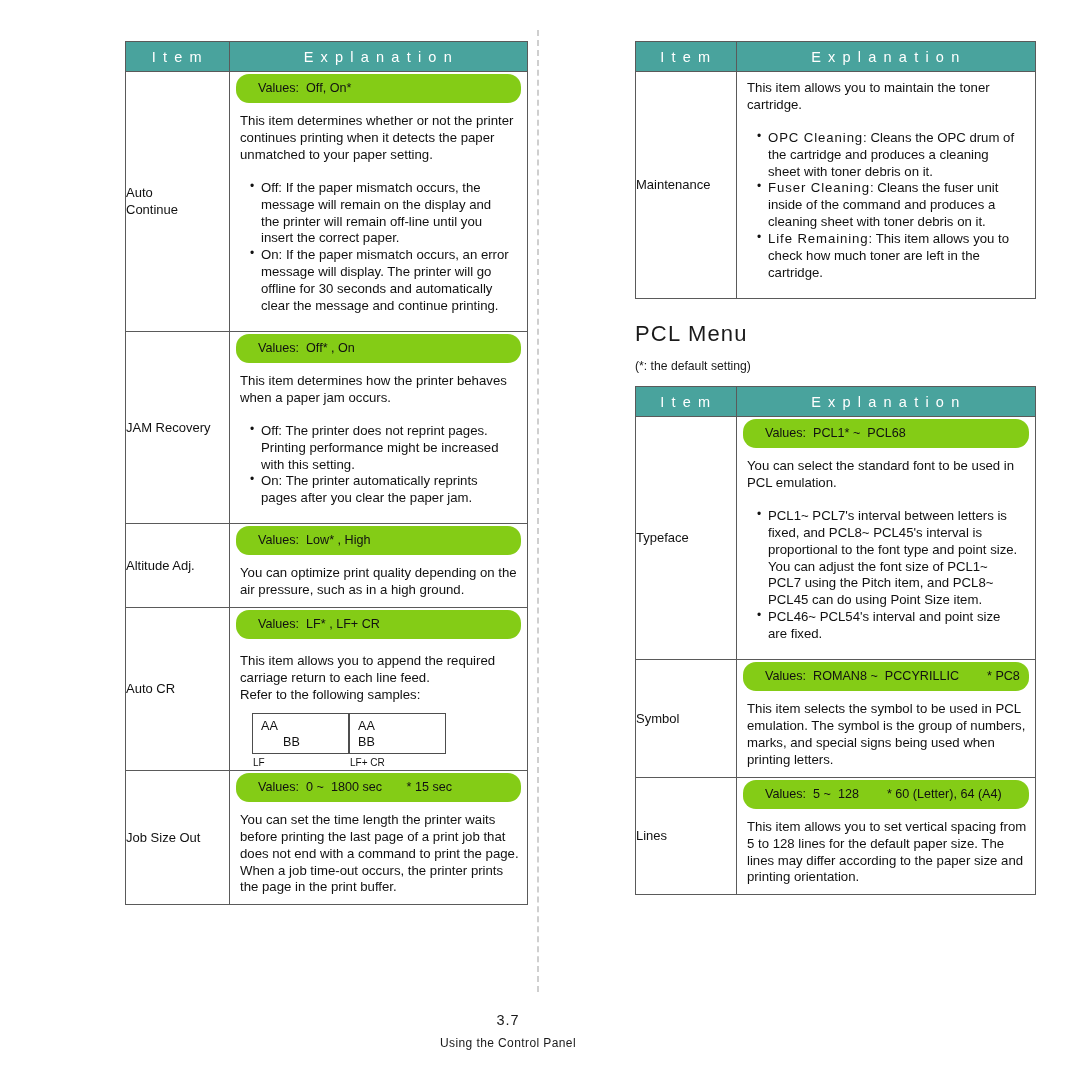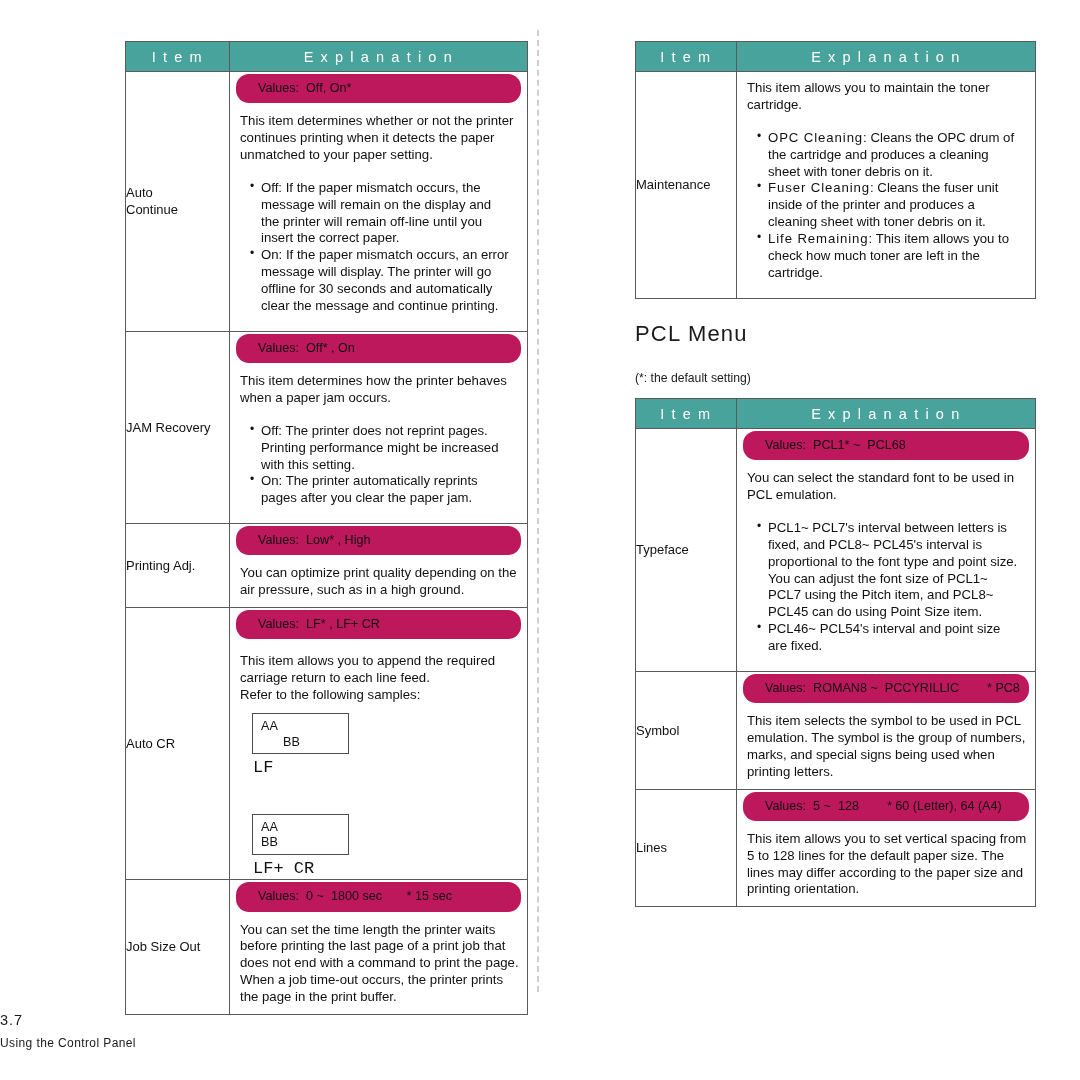--- a/index.html
+++ b/index.html
@@ -77,21 +77,21 @@
   }
   td.expl-cell {
     padding: 8px 9px 9px 10px;
     font-size: 13.2px;
     line-height: 1.28;
     color: #111;
   }
 
   
   .pill {
-    background: #be185d;
+    background: #84cc16;
     border-radius: 13px;
     padding: 6px 0 7px 22px;
     font-size: 12.6px;
     margin: 2px 6px 10px 6px;
     color: #111;
     white-space: pre;
   }
   .pill.tight { margin-bottom: 14px; }
 
   
@@ -114,61 +114,60 @@
     position: absolute;
     left: 2px;
     top: -1px;
     font-size: 12px;
   }
   .sp { letter-spacing: 0.9px; }
 
   
   .samples {
     display: flex;
-    gap: 35px;
     margin: 9px 0 0 22px;
-    flex-direction: column;
   }
   .sample { width: 97px; }
   .sample .box {
     border: 1px solid #4d4d4d;
     height: 41px;
     padding: 5px 0 0 8px;
     font-size: 12.6px;
     line-height: 1.25;
     box-sizing: border-box;
   }
   .sample .box .ind { padding-left: 22px; }
   .sample .cap {
-    font-size: 17px;
+    font-size: 10px;
     padding: 3px 0 0 1px;
-    font-family: Liberation Mono, monospace;
   }
 
   
   .sec-head {
     font-size: 22px;
     letter-spacing: 1.2px;
-    margin: 22px 0 23px 0;
+    margin: 22px 0 11px 0;
     color: #1a1a1a;
     font-weight: normal;
   }
   .sec-body {
     font-size: 13.4px;
     line-height: 1.33;
     margin: 0 0 12px 0;
   }
   .sec-note { font-size: 12.2px; margin-top: 8px; }
 
   
   .footer {
     position: absolute;
     left: 0;
     top: 1012px;
     width: 944px;
+    text-align: center;
+    padding-left: 36px;
   }
   .footer .pno {
     font-size: 14.5px;
     letter-spacing: 1px;
     margin-bottom: 8px;
   }
   .footer .ftxt {
     font-size: 12px;
     letter-spacing: 0.4px;
   }
@@ -209,21 +208,21 @@
             <div class="pill">Values:  Off* , On</div>
             <div class="para" style="white-space:pre-line">This item determines how the printer behaves when a paper jam occurs.</div>
             <ul class="bul">
               <li>Off: The printer does not reprint pages. Printing performance might be increased with this setting.</li>
               <li>On: The printer automatically reprints pages after you clear the paper jam.</li>
             </ul>
           </td>
         </tr>
 
         <tr>
-          <td class="item-cell">Printing Adj.</td>
+          <td class="item-cell">Altitude Adj.</td>
           <td class="expl-cell">
             <div class="pill">Values:  Low* , High</div>
             <div class="para" style="white-space:pre-line">You can optimize print quality depending on the air pressure, such as in a high ground.</div>
           </td>
         </tr>
 
         <tr>
           <td class="item-cell">Auto CR</td>
           <td class="expl-cell">
             <div class="pill tight">Values:  LF* , LF+ CR</div>
@@ -270,21 +269,21 @@
           <th>E x p l a n a t i o n</th>
         </tr>
       </thead>
       <tbody>
         <tr>
           <td class="item-cell">Maintenance</td>
           <td class="expl-cell">
             <div class="para">This item allows you to maintain the toner cartridge.</div>
             <ul class="bul">
               <li><span class="sp">OPC Cleaning</span><span>: Cleans the OPC drum of the cartridge and produces a cleaning sheet with toner debris on it.</span></li>
-              <li><span class="sp">Fuser Cleaning</span><span>: Cleans the fuser unit inside of the printer and produces a cleaning sheet with toner debris on it.</span></li>
+              <li><span class="sp">Fuser Cleaning</span><span>: Cleans the fuser unit inside of the command and produces a cleaning sheet with toner debris on it.</span></li>
               <li><span class="sp">Life Remaining</span><span>: This item allows you to check how much toner are left in the cartridge.</span></li>
             </ul>
           </td>
         </tr>
       </tbody>
     </table>
 
     <h2 class="sec-head">PCL Menu</h2>
     <div class="sec-body">
       <div class="sec-note">(*: the default setting)</div>

